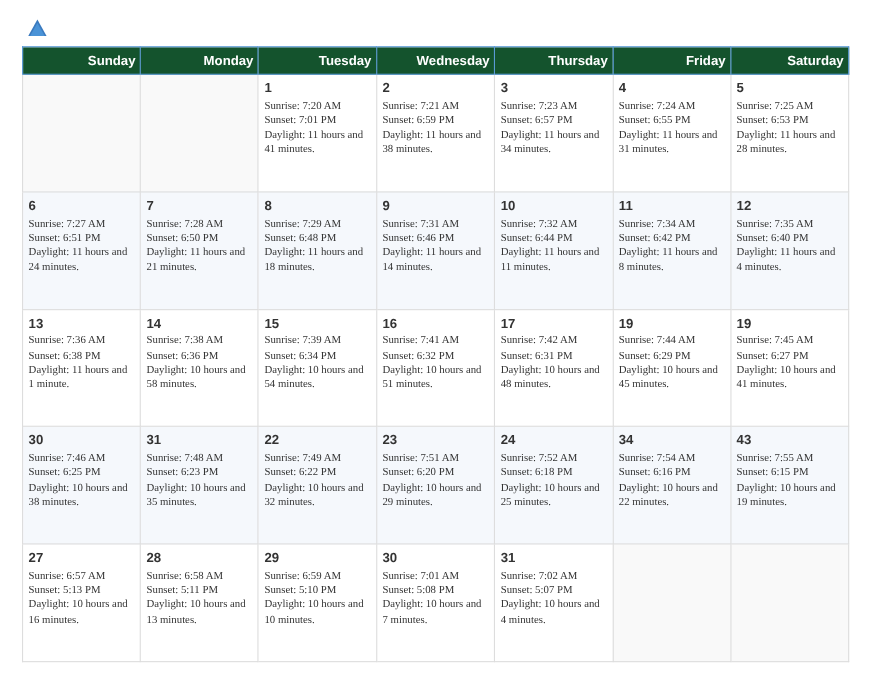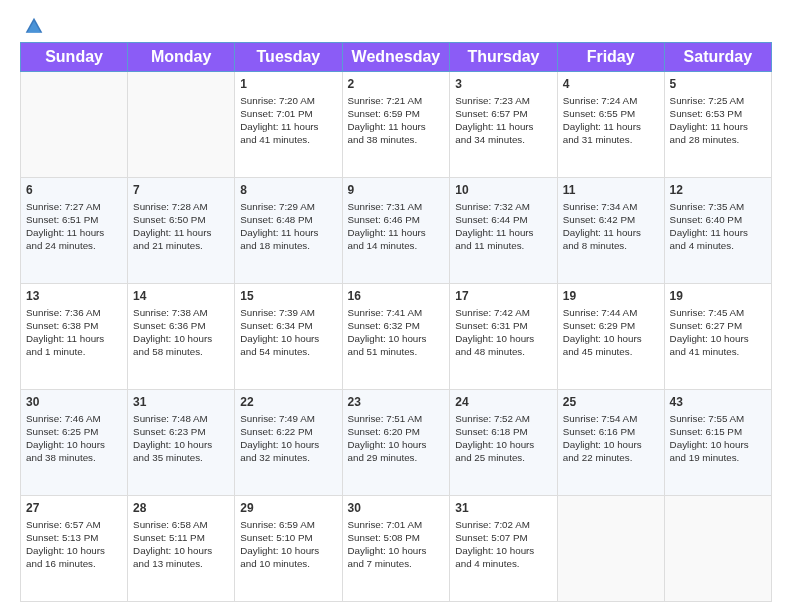--- a/index.html
+++ b/index.html
@@ -61,25 +61,25 @@
       color: #555;
       margin-top: 2px;
     }
     .calendar {
       width: 100%;
       border-collapse: collapse;
       flex: 1;
       font-size: 10.5px;
     }
     .calendar th {
-      background-color: #8b5cf6;
+      background-color: #14532d;
       color: #fff;
       padding: 5px 4px;
-      text-align: center;
-      font-size: 16px;
+      text-align: right;
+      font-size: 12px;
       font-weight: bold;
       border: 1px solid #5a9ad4;
     }
     .calendar td {
       border: 1px solid #ddd;
       vertical-align: top;
       padding: 4px 5px;
       width: 108px;
       height: 80px;
       background: #fff;
@@ -92,20 +92,21 @@
     .day-num {
       font-weight: bold;
       font-size: 12px;
       display: block;
       margin-bottom: 1px;
     }
     .day-info {
       font-size: 9.8px;
       color: #333;
       line-height: 1.35;
+      font-family: Liberation Serif, serif;
     }
     .empty {
       background: #f9f9f9 !important;
     }
   </style>
 </head>
 <body>
 
 <div class="page">
   <div class="header">
@@ -285,21 +286,21 @@
 Sunset: 6:20 PM
 Daylight: 10 hours and 29 minutes.</div>
           </td>
           <td>
             <span class="day-num">24</span>
             <div class="day-info">Sunrise: 7:52 AM
 Sunset: 6:18 PM
 Daylight: 10 hours and 25 minutes.</div>
           </td>
           <td>
-            <span class="day-num">25</span>
+            <span class="day-num">34</span>
             <div class="day-info">Sunrise: 7:54 AM
 Sunset: 6:16 PM
 Daylight: 10 hours and 22 minutes.</div>
           </td>
           <td>
             <span class="day-num">43</span>
             <div class="day-info">Sunrise: 7:55 AM
 Sunset: 6:15 PM
 Daylight: 10 hours and 19 minutes.</div>
           </td>

